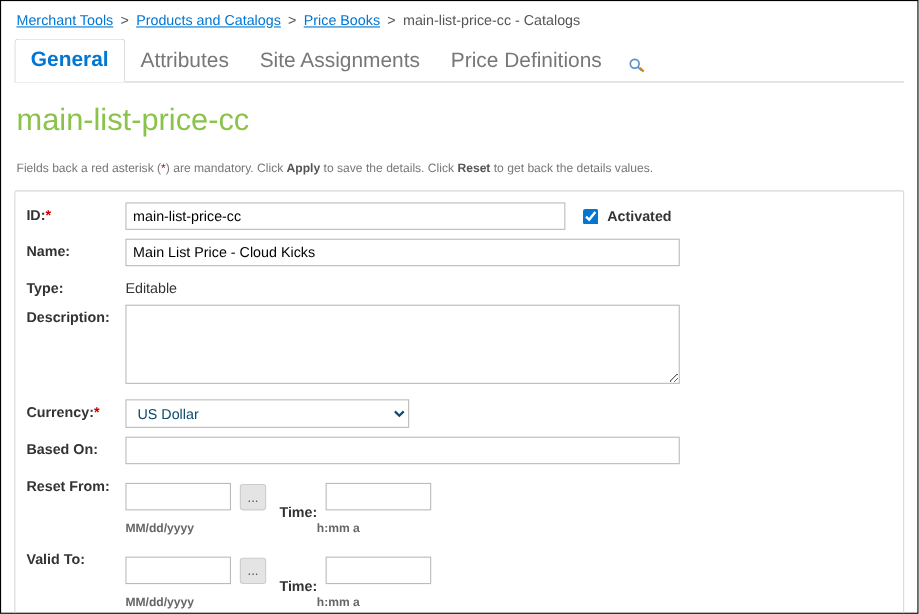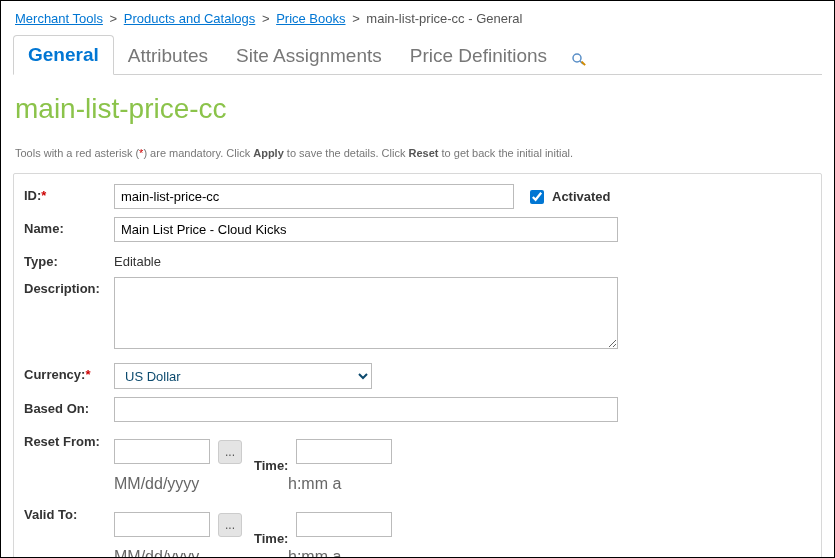--- a/index.html
+++ b/index.html
@@ -145,22 +145,23 @@
       margin-left: 4px;
       margin-top: 28px;
     }
     .hint-row {
       display: flex;
       margin-top: 2px;
       margin-bottom: 10px;
     }
     .hint-row .spacer { width: 90px; flex-shrink: 0; }
     .hint {
-      font-size: 16px;
+      font-size: 11px;
       color: #666;
+      font-weight: bold;
     }
     .hint-date { width: 108px; }
     .hint-gap { width: 66px; }
     .hint-time { width: 96px; }
     .button-bar {
       display: flex;
       justify-content: flex-end;
       gap: 8px;
       margin-top: 6px;
     }
@@ -178,41 +179,41 @@
 </head>
 <body>
 
 <div class="breadcrumb">
   <a href="#">Merchant Tools</a>
   <span class="sep">&gt;</span>
   <a href="#">Products and Catalogs</a>
   <span class="sep">&gt;</span>
   <a href="#">Price Books</a>
   <span class="sep">&gt;</span>
-  <span class="current">main-list-price-cc - General</span>
+  <span class="current">main-list-price-cc - Catalogs</span>
 </div>
 
 <div class="tabs">
   <div class="tab active">General</div>
   <div class="tab">Attributes</div>
   <div class="tab">Site Assignments</div>
   <div class="tab">Price Definitions</div>
   <div class="tab-icon action-icon">
     <svg viewBox="0 0 16 16">
       <circle cx="6" cy="6" r="4" fill="none" stroke="#5a8fc7" stroke-width="1.5"></circle>
       <line x1="9" y1="9" x2="12" y2="12" stroke="#5a8fc7" stroke-width="1.5"></line>
       <rect x="10" y="10" width="5" height="2" transform="rotate(45 12 11)" fill="#d18a00"></rect>
     </svg>
   </div>
 </div>
 
 <h1 class="page-title">main-list-price-cc</h1>
 
 <div class="helper-text">
-  <span>Tools with a red asterisk (</span><span class="ast">*</span><span>) are mandatory. Click </span><span class="bold">Apply</span><span> to save the details. Click </span><span class="bold">Reset</span><span> to get back the initial initial.</span>
+  <span>Fields back a red asterisk (</span><span class="ast">*</span><span>) are mandatory. Click </span><span class="bold">Apply</span><span> to save the details. Click </span><span class="bold">Reset</span><span> to get back the details values.</span>
 </div>
 
 <div class="form-panel">
 
   <div class="form-row">
     <div class="form-label"><span>ID:</span><span class="req">*</span></div>
     <div class="form-content">
       <input type="text" class="id-input" value="main-list-price-cc" style="">
       <div class="checkbox-wrap">
         <input type="checkbox" checked="" style="">

